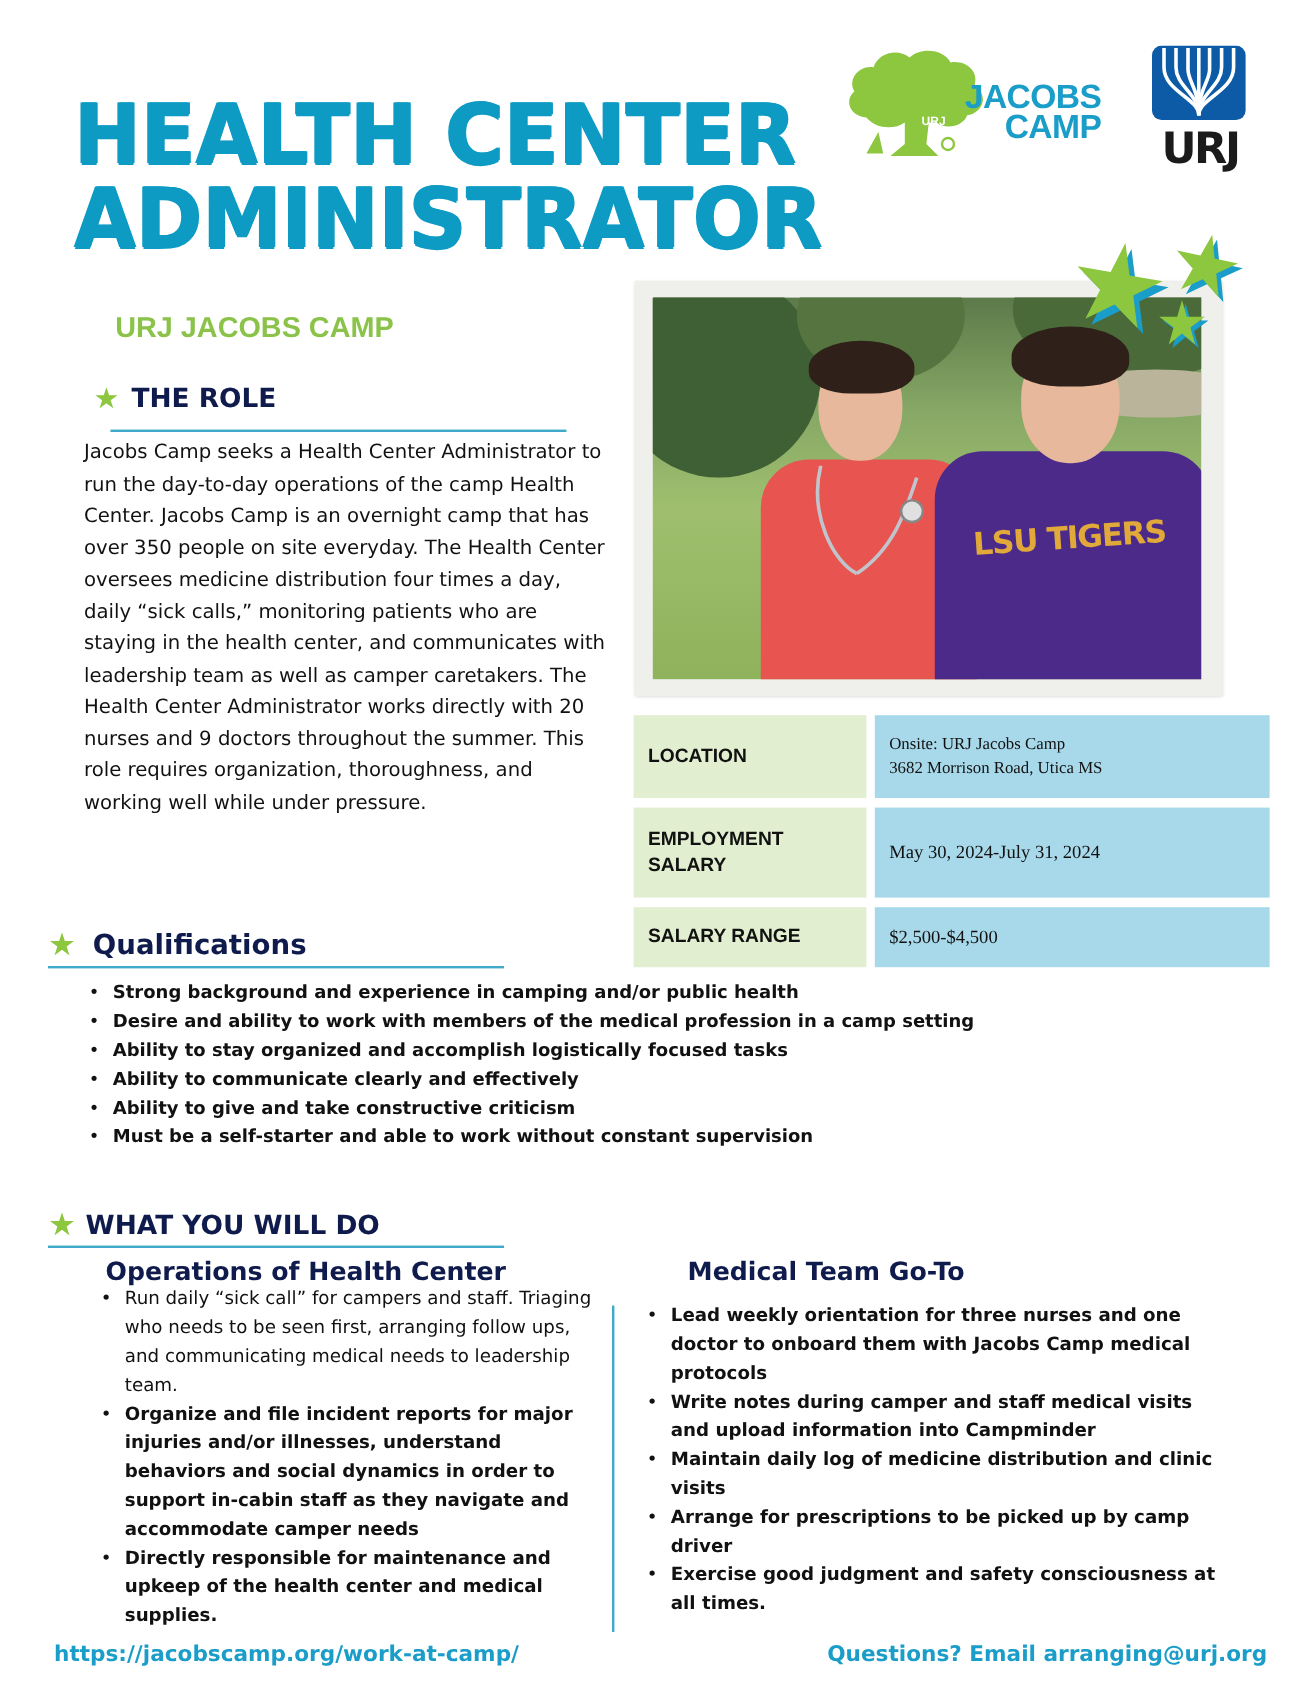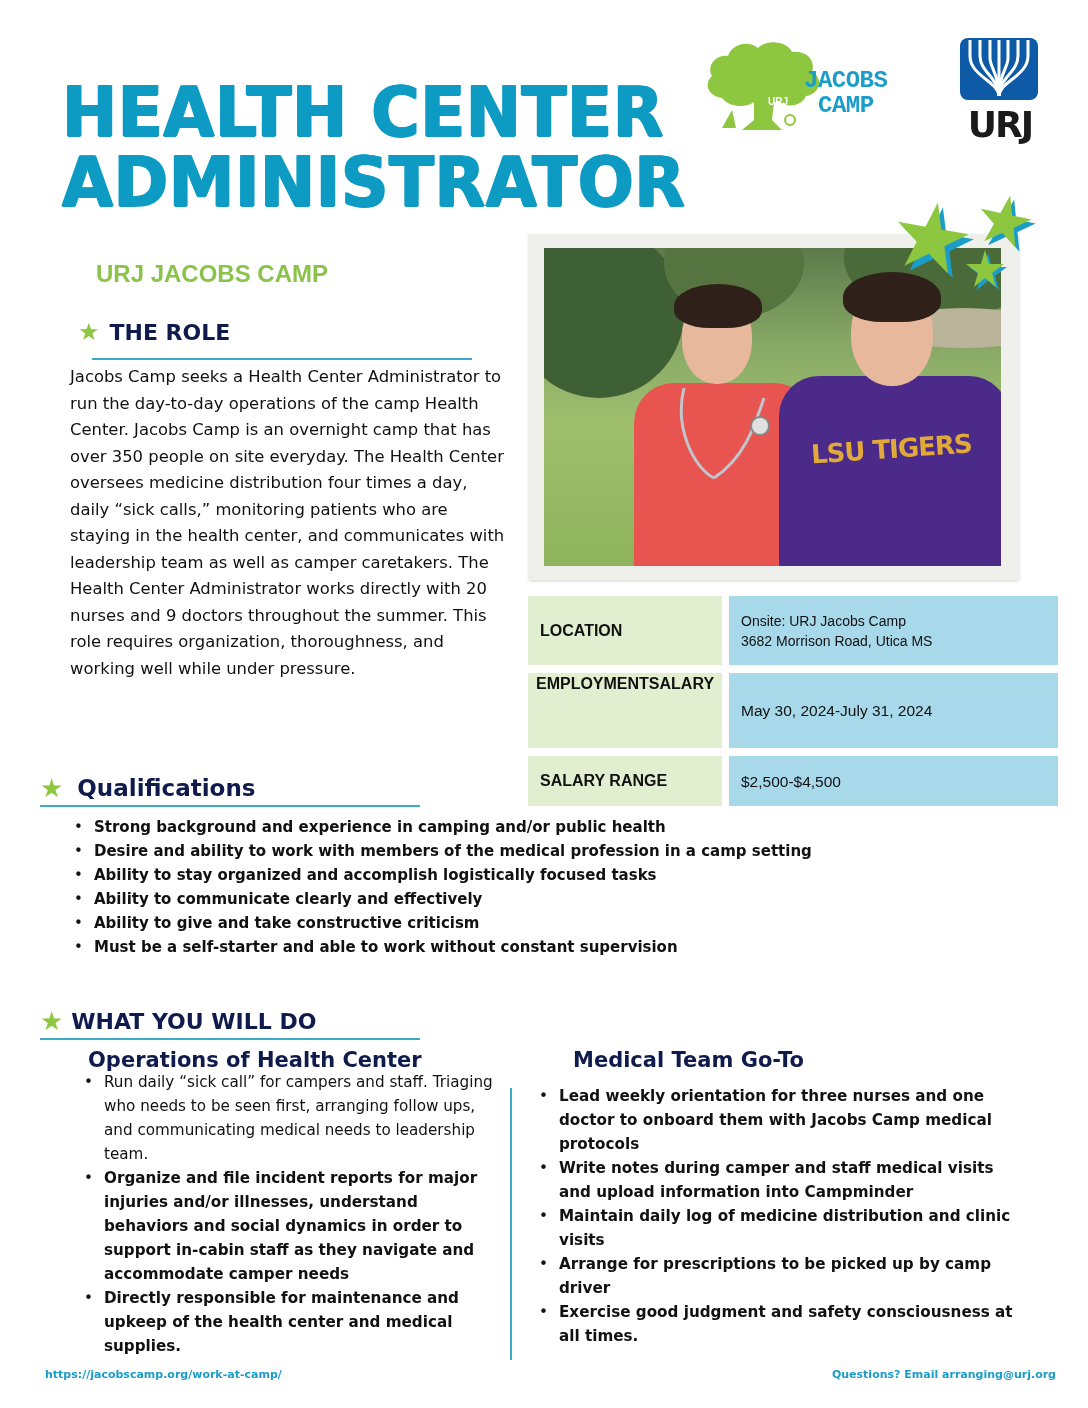--- a/index.html
+++ b/index.html
@@ -16,22 +16,22 @@
       transform: scaleY(1.05);
       text-shadow: 1px 0 0 #0d9bc4, -1px 0 0 #0d9bc4, 0 1px 0 #0d9bc4;
     }
     .title-1 { top: 80px; }
     .title-2 { top: 150px; }
 
     
     .jacobs-logo { left: 702px; top: 38px; width: 240px; height: 95px; }
     .jacobs-text {
       position: absolute; left: 102px; top: 30px;
-      font-family: Liberation Mono, monospace; font-weight: 900; color: #1a9dc8;
-      font-size: 24px; line-height: 25px; letter-spacing: -0.5px;
+      font-family: Liberation Sans, sans-serif; font-weight: 900; color: #1a9dc8;
+      font-size: 28px; line-height: 25px; letter-spacing: -0.5px; text-align: right;
     }
     .jacobs-urj { position: absolute; left: 66px; top: 58px; font-size: 10px; font-weight: bold; color: #fff; font-family: "Liberation Sans", sans-serif; }
     .urj-logo { left: 958px; top: 38px; width: 82px; height: 108px; }
     .urj-text {
       position: absolute; left: 4px; top: 66px; width: 76px; text-align: center;
       font-family: "DejaVu Sans", sans-serif; font-weight: 900; font-size: 36px; color: #1b1b1b; letter-spacing: -2px;
     }
 
     
     .camp-name {
@@ -81,21 +81,21 @@
     
     .info { left: 528px; top: 596px; width: 530px; }
     .info-row { display: flex; margin-bottom: 8px; }
     .info-label {
       width: 194px; background: #e1eecf; padding: 0 12px;
       font-family: "Liberation Sans", sans-serif; font-weight: bold; font-size: 16px; color: #111;
       display: flex; align-items: center; line-height: 22px;
     }
     .info-value {
       flex: 1; margin-left: 7px; background: #a8d9ea; padding: 0 12px;
-      font-family: Liberation Sans, sans-serif; font-size: 15.5px; color: #111;
+      font-family: Liberation Serif, serif; font-size: 15.5px; color: #111;
       display: flex; flex-direction: column; justify-content: center; line-height: 21px;
     }
     .info-value.small { font-size: 14px; line-height: 20px; }
     .r1 { height: 69px; }
     .r2 { height: 75px; }
     .r3 { height: 50px; }
 
     
     .qual-head { left: 40px; top: 773px; font-size: 23px; }
     .qual-head .star { font-size: 26px; margin-right: 14px; }
@@ -127,21 +127,21 @@
     }
     .col1 { left: 84px; top: 1070px; width: 410px; }
     .col2 { left: 539px; top: 1084px; width: 480px; font-weight: bold; }
     .bul .b { font-weight: bold; }
 
     .divider { left: 510px; top: 1088px; width: 2px; height: 272px; background: #3fa9c9; }
 
     
     .footer {
       position: absolute; top: 1368px;
-      font-family: "DejaVu Sans", sans-serif; font-weight: bold; font-size: 11px; color: #1a9dc8;
+      font-family: "DejaVu Sans", sans-serif; font-weight: bold; font-size: 18px; color: #1a9dc8;
     }
     .footer-left { left: 45px; }
     .footer-right { right: 32px; }
   </style>
 </head>
 <body>
 
 <div class="title-line title-1">HEALTH CENTER</div>
 <div class="title-line title-2">ADMINISTRATOR</div>
 
@@ -222,21 +222,21 @@
 
 <div class="abs info">
   <div class="info-row r1">
     <div class="info-label">LOCATION</div>
     <div class="info-value small">
       <span>Onsite: URJ Jacobs Camp</span>
       <span>3682 Morrison Road, Utica MS</span>
     </div>
   </div>
   <div class="info-row r2">
-    <div class="info-label" style="align-items:flex-start;justify-content:center">
+    <div class="info-label" style="flex-direction:column;align-items:flex-start;justify-content:center">
       <span>EMPLOYMENT</span>
       <span>SALARY</span>
     </div>
     <div class="info-value">May 30, 2024-July 31, 2024</div>
   </div>
   <div class="info-row r3">
     <div class="info-label">SALARY RANGE</div>
     <div class="info-value">$2,500-$4,500</div>
   </div>
 </div>

